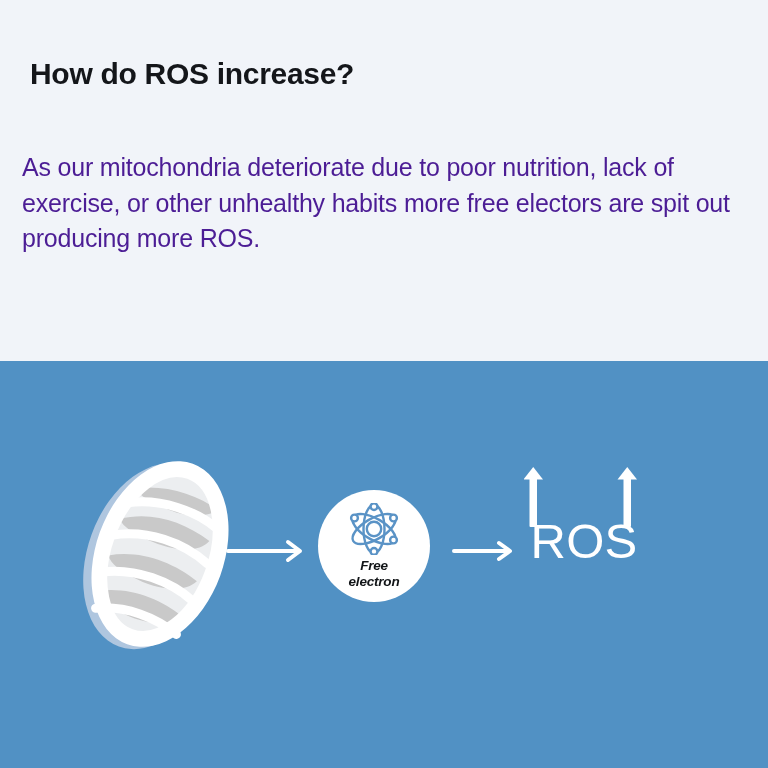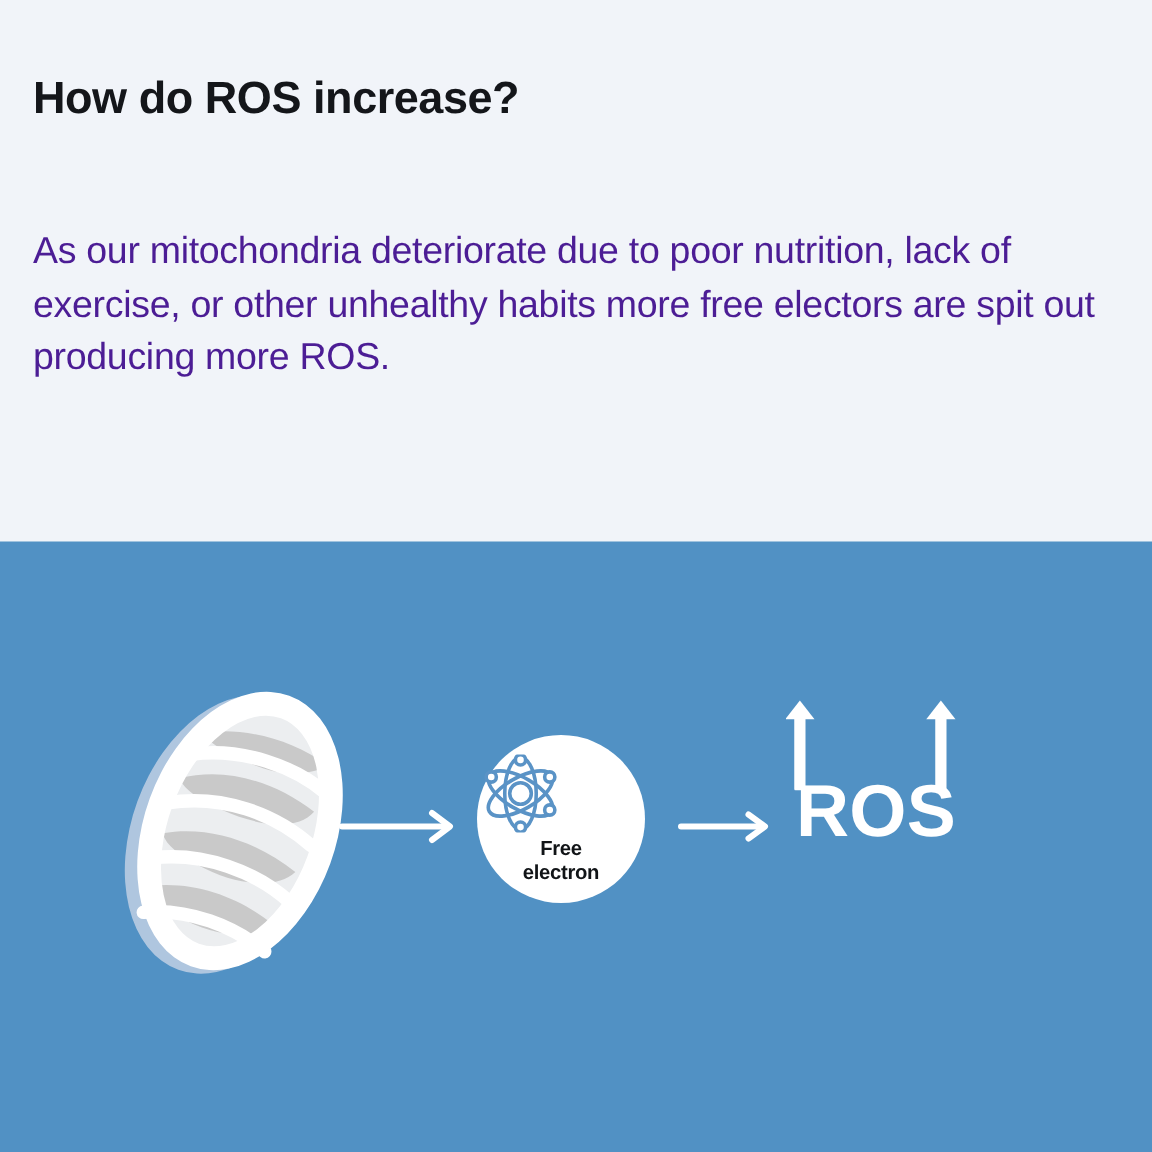--- a/index.html
+++ b/index.html
@@ -28,21 +28,21 @@
     width: 768px;
     height: 361px;
     background: #f1f4f9;
     box-sizing: border-box;
     padding: 0 22px;
   }
   #page-title {
     position: absolute;
     left: 22px;
     top: 48px;
-    margin: 0;
+    margin: 8px;
     font-size: 30px;
     font-weight: bold;
     letter-spacing: -0.3px;
     color: #14161a;
     line-height: 1.2;
   }
   #body-text {
     position: absolute;
     left: 22px;
     top: 150px;
@@ -88,23 +88,25 @@
   #free-electron-badge {
     position: absolute;
     left: 318px;
     top: 129px;   
     width: 112px;
     height: 112px;
     border-radius: 50%;
     background: #ffffff;
     display: flex;
     flex-direction: column;
+    align-items: center;
     justify-content: flex-start;
     padding-top: 13px;
     box-sizing: border-box;
+    font-style: italic;
   }
   #atom-icon svg { display: block; }
   #free-electron-label {
     margin-top: 3px;
     font-size: 13.5px;
     font-weight: bold;
     color: #111417;
     text-align: center;
     line-height: 1.18;
     white-space: pre-line;
@@ -127,21 +129,21 @@
     height: 62px;
   }
   #ros-up-arrows svg { display: block; }
   #ros-label {
     position: absolute;
     left: 0;
     top: 52px;
     width: 120px;
     text-align: center;
     font-size: 49px;
-    font-weight: bold;
+    font-weight: normal;
     color: #ffffff;
     letter-spacing: 0.2px;
     line-height: 1;
   }
 </style>
 </head>
 <body>
 
 <div id="slide">
 

